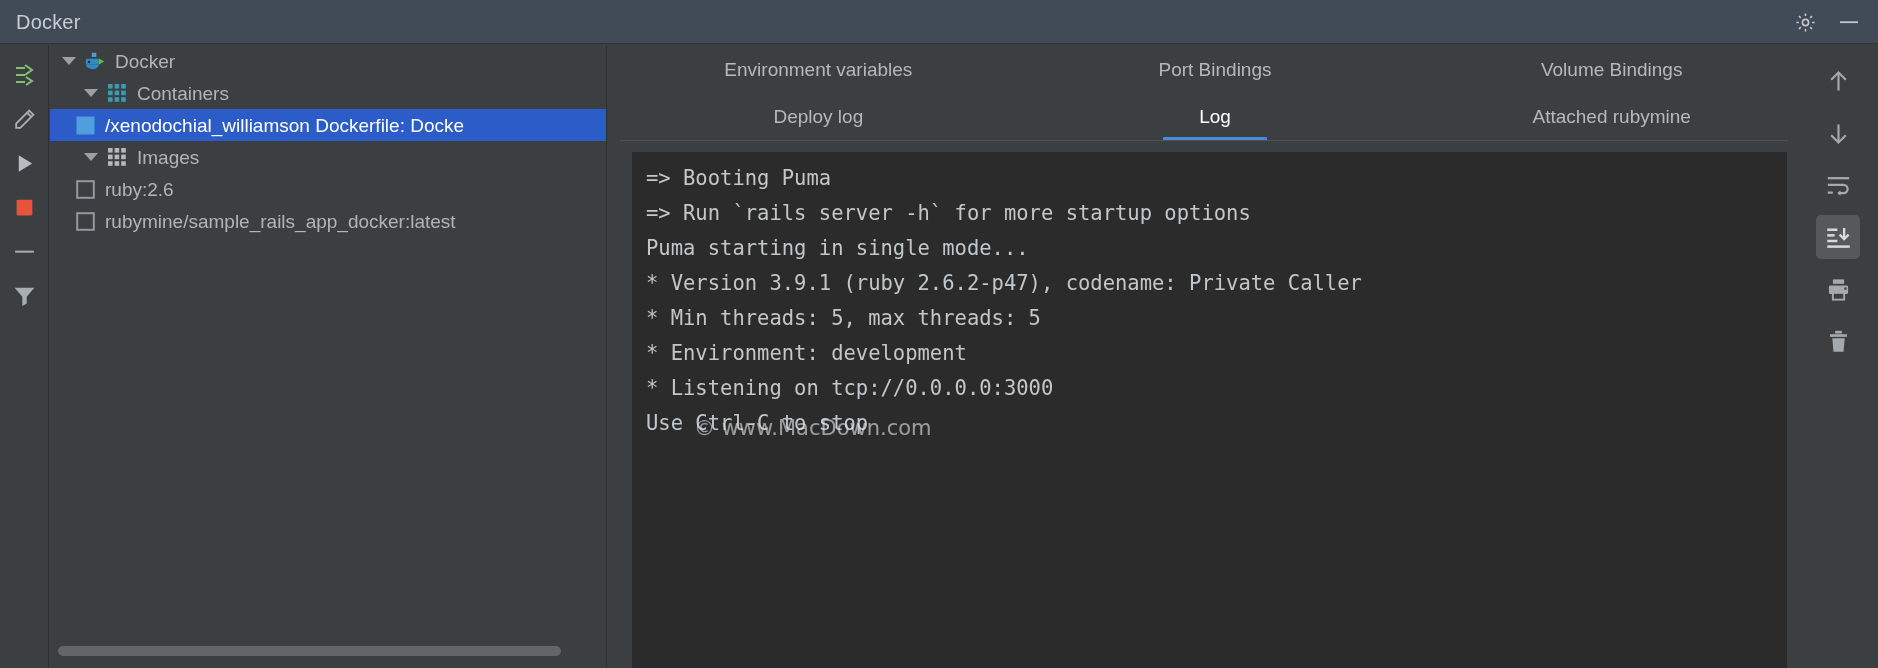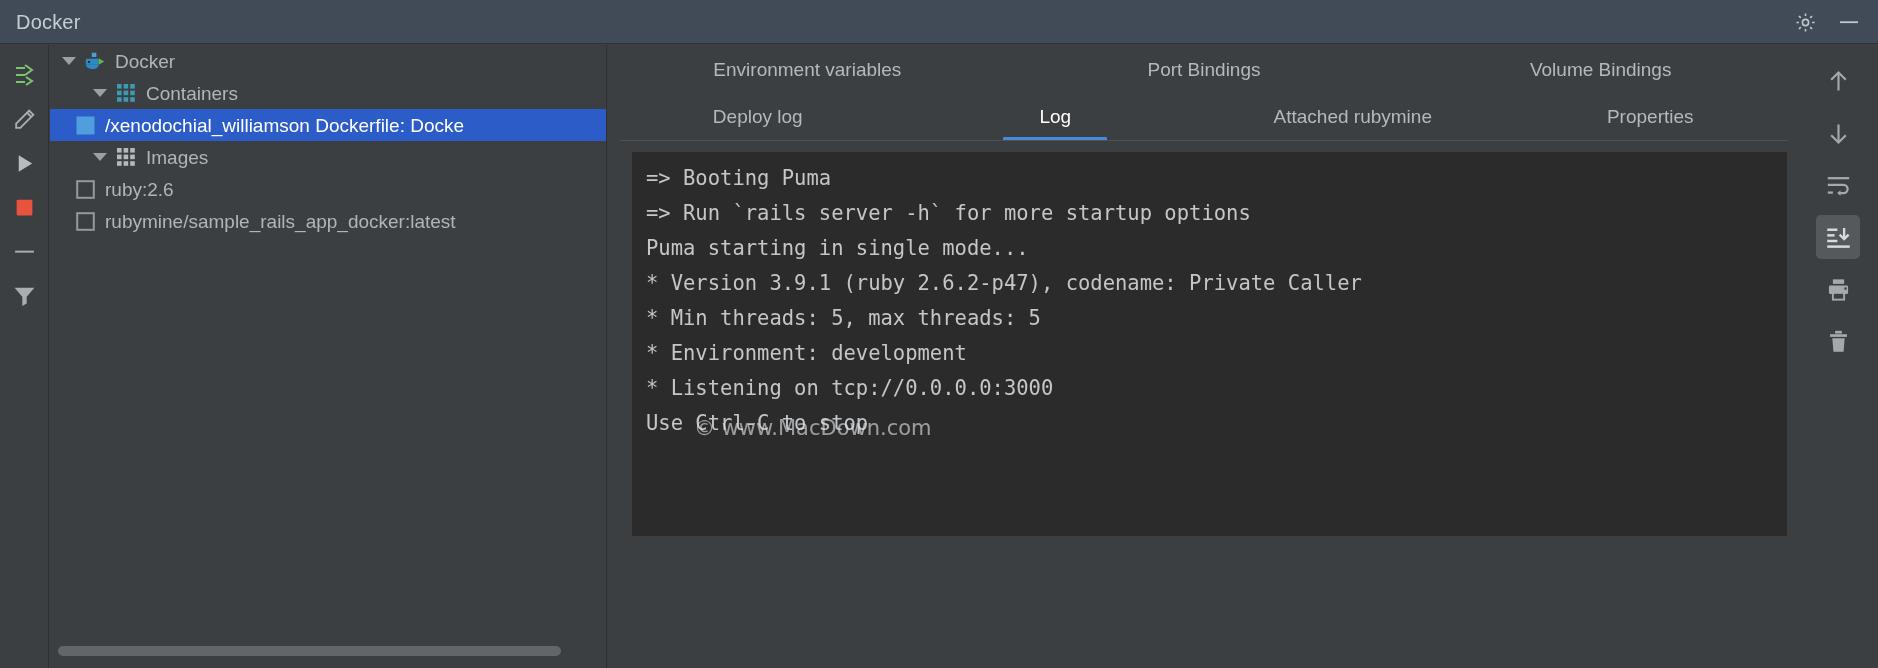--- a/index.html
+++ b/index.html
@@ -118,21 +118,21 @@
   .tree-icon {
     width: 22px; height: 22px;
     flex: 0 0 22px;
     display: flex; align-items: center; justify-content: center;
     margin-right: 9px;
   }
   .tree-icon svg { display: block; }
   .tree-label { line-height: 1; }
 
   .ind0 { padding-left: 10px; }
-  .ind1 { padding-left: 41px; }
+  .ind1 { padding-left: 32px; }
   .ind2 { }
 
   
   .tree-hscroll-track {
     position: absolute;
     left: 8px; bottom: 12px;
     width: 541px; height: 10px;
     background: #3c3f41;
   }
   .tree-hscroll-thumb {
@@ -147,21 +147,21 @@
   .right-pane {
     position: absolute;
     left: 608px; top: 45px;
     width: 1270px;
     height: 623px;
     background: #3c3f41;
   }
 
   .tabs-row {
     position: absolute;
-    left: 1px;
+    left: 12px;
     width: 1190px;
     height: 49px;
     display: flex;
     align-items: center;
   }
   .tabs-row.row1 { top: 0px; }
   .tabs-row.row2 { top: 47px; align-items: flex-end; }
   .tab {
     flex: 1 1 0;
     text-align: center;
@@ -188,21 +188,21 @@
     width: 1168px;
     height: 1px;
     background: #4e5255;
   }
 
   
   .console {
     position: absolute;
     left: 24px; top: 107px;
     width: 1155px;
-    height: 384px;
+    height: 516px;
     background: #2b2b2b;
     overflow: hidden;
     padding: 9px 0 0 14px;
   }
   .console-line {
     font-family: "DejaVu Sans Mono", "Liberation Mono", monospace;
     font-size: 20.5px;
     line-height: 35px;
     color: #c4c6c8;
     white-space: pre;
@@ -393,21 +393,20 @@
 
     <div class="tabs-row row1" id="tabs-row1">
         <div class="tab"><span>Environment variables</span></div>
         <div class="tab"><span>Port Bindings</span></div>
         <div class="tab"><span>Volume Bindings</span></div>
       </div>
     <div class="tabs-row row2" id="tabs-row2">
         <div class="tab"><span>Deploy log</span></div>
         <div class="tab active"><span>Log</span><span class="underline" style="background: rgb(74, 136, 216);"></span></div>
         <div class="tab"><span>Attached rubymine</span></div>
-        <div class="tab"><span>Properties</span></div>
       </div>
     <div class="tabs-divider"></div>
 
     <div class="console">
       <div id="console-lines">
           <div class="console-line">=&gt; Booting Puma</div>
           <div class="console-line">=&gt; Run `rails server -h` for more startup options</div>
           <div class="console-line">Puma starting in single mode...</div>
           <div class="console-line">* Version 3.9.1 (ruby 2.6.2-p47), codename: Private Caller</div>
           <div class="console-line">* Min threads: 5, max threads: 5</div>

